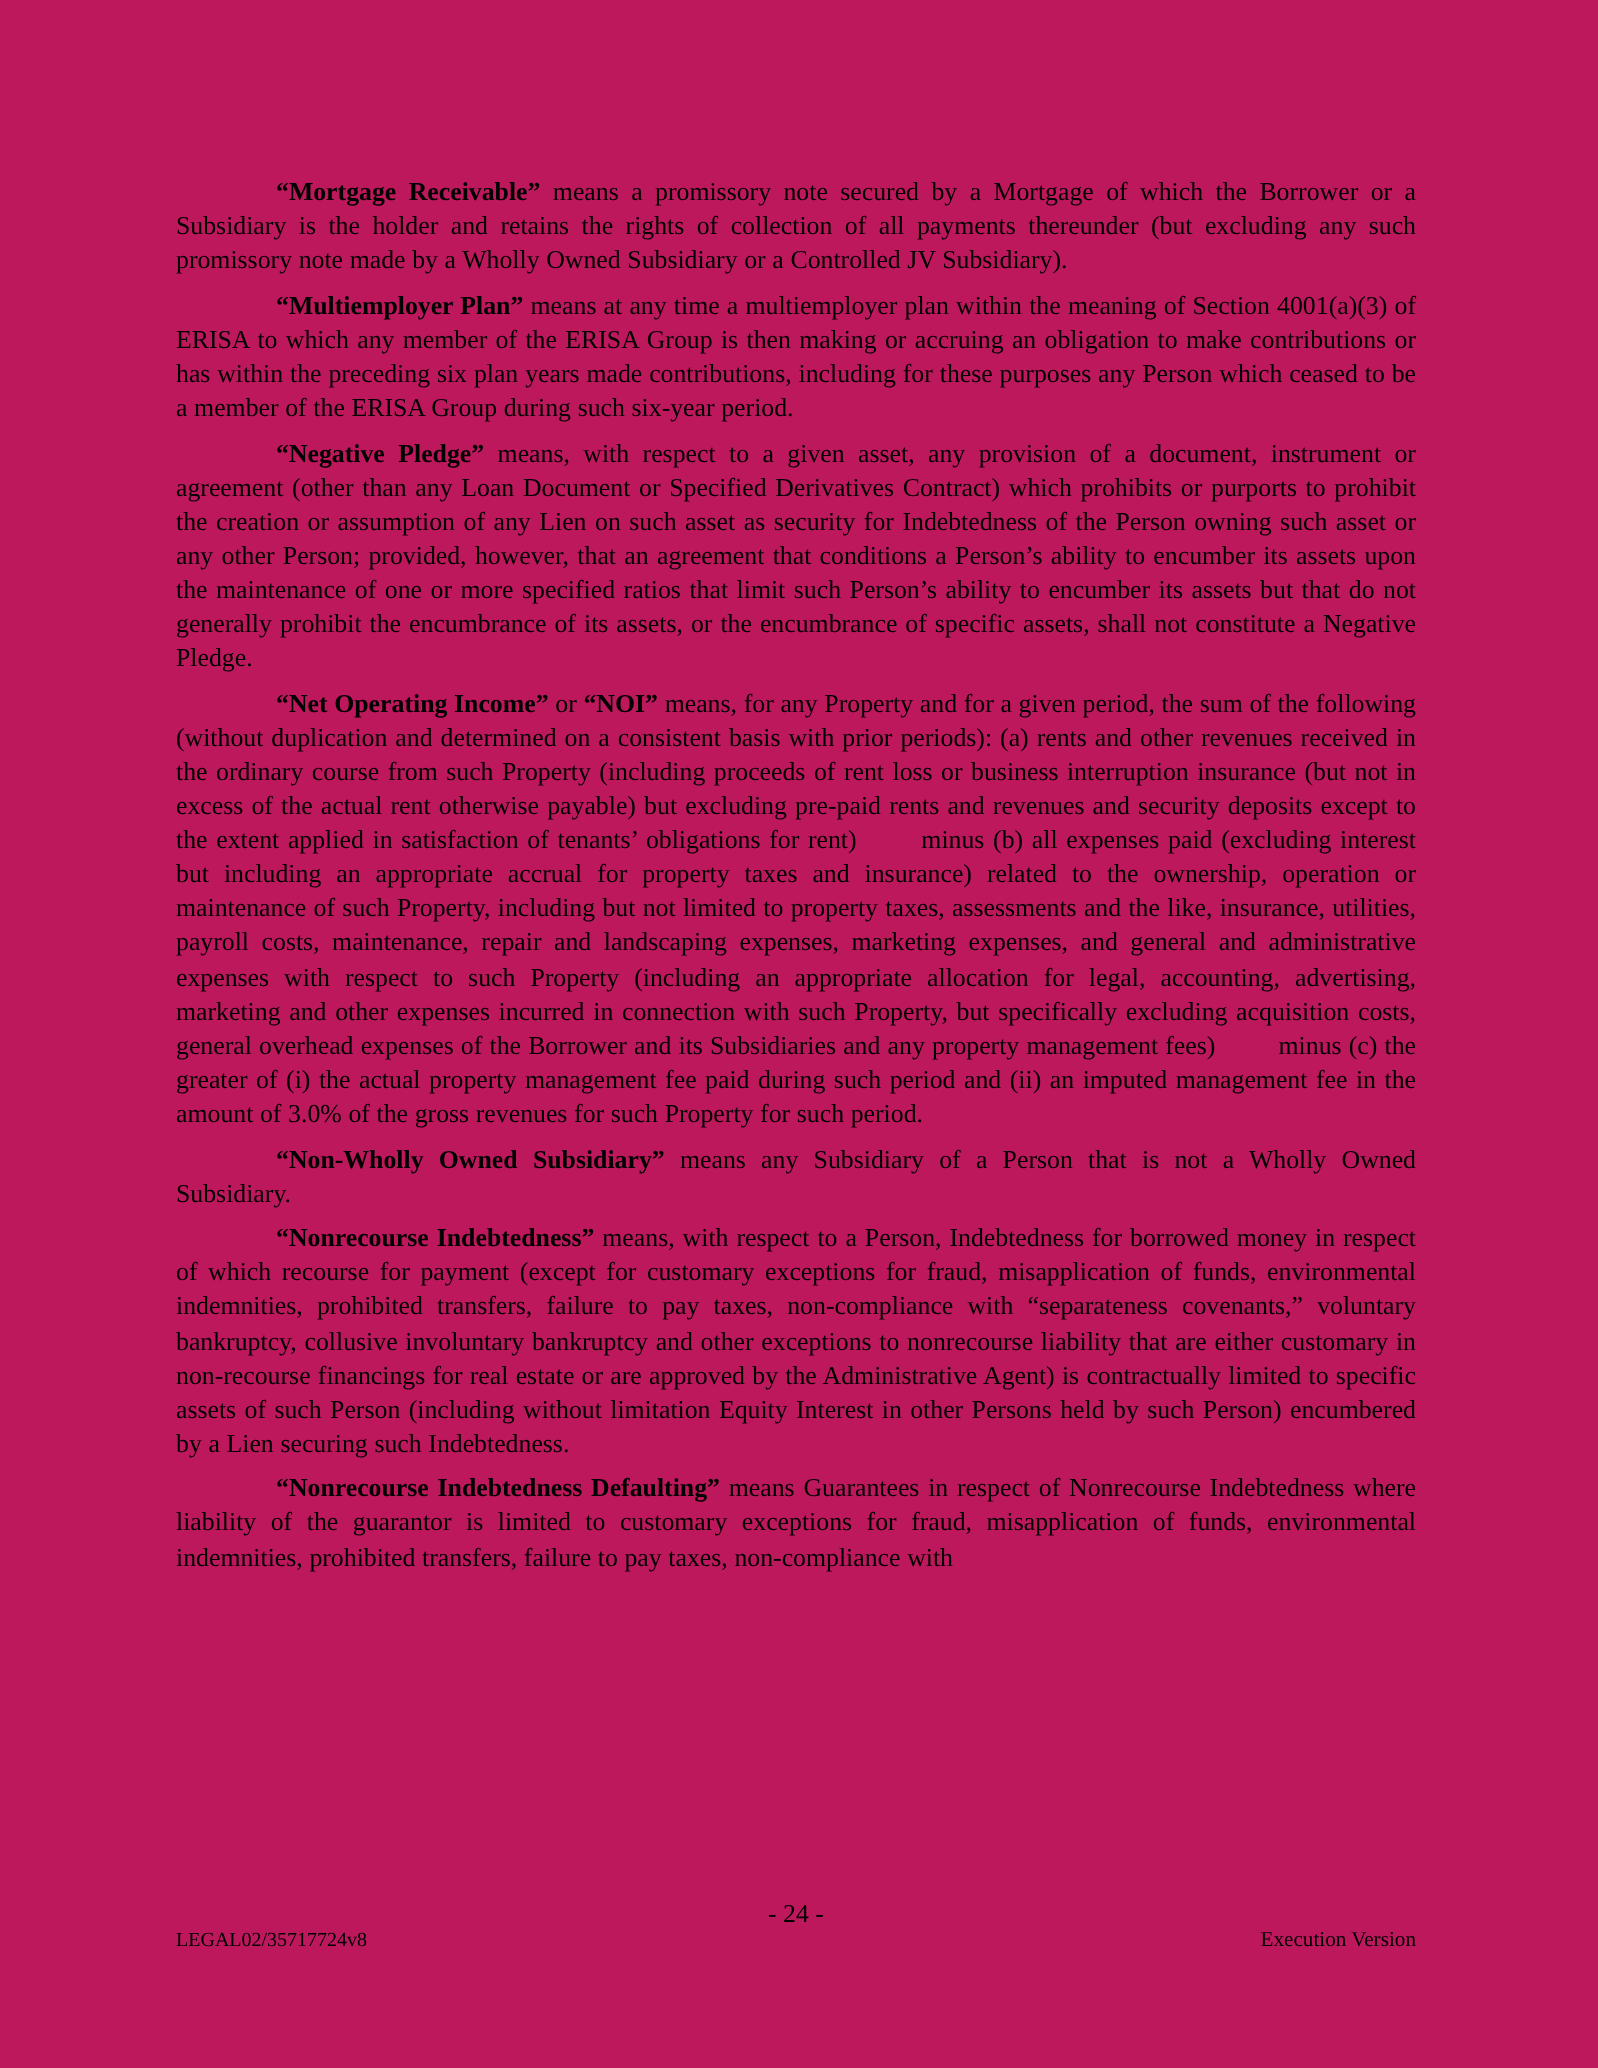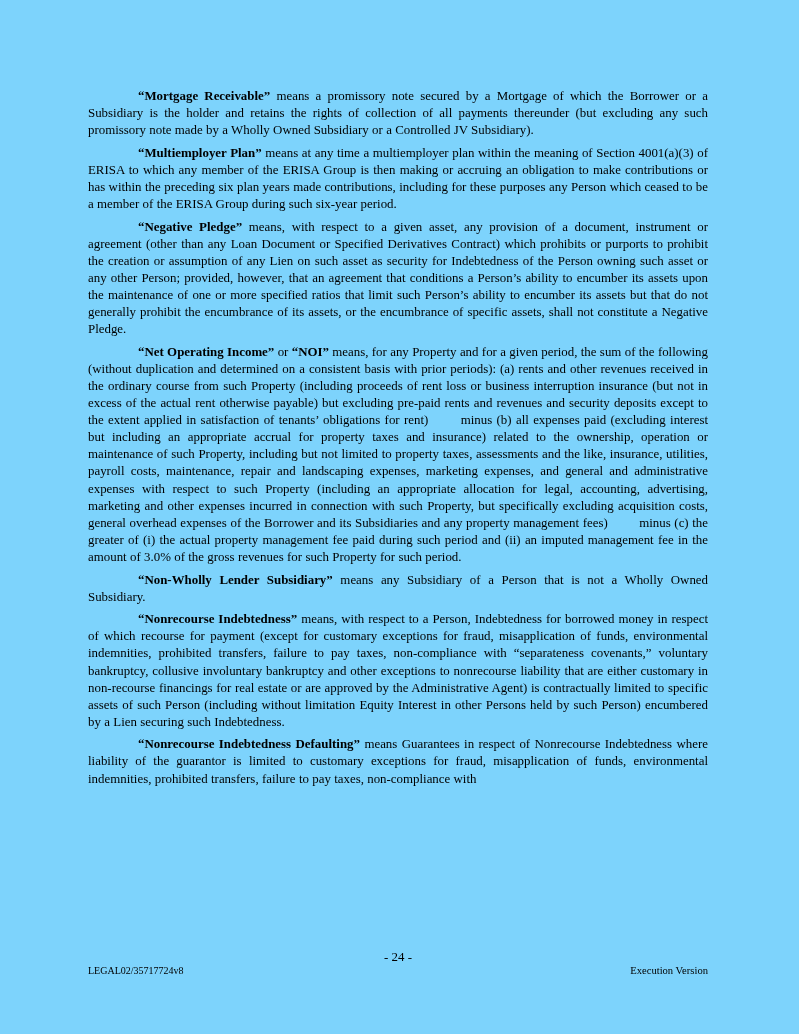--- a/index.html
+++ b/index.html
@@ -5,21 +5,21 @@
 <style>
   html, body {
     margin: 0;
     padding: 0;
     background: #ffffff;
   }
   .page {
     position: relative;
     width: 799px;
     height: 1034px;
-    background: #7dd3fc;
+    background: #be185d;
     margin: 0 auto;
     overflow: hidden;
     font-family: "Liberation Serif", "DejaVu Serif", serif;
     color: #000000;
   }
   .content {
     position: absolute;
     left: 88px;
     top: 88px;
     width: 620px;
@@ -85,21 +85,21 @@
 
     <p class="para"><span class="term">“Mortgage Receivable”</span><span> means a promissory note secured by a Mortgage of which the Borrower or a Subsidiary is the holder and retains the rights of collection of all payments thereunder (but excluding any such promissory note made by a Wholly Owned Subsidiary or a Controlled JV Subsidiary).</span></p>
 
     <p class="para"><span class="term">“Multiemployer Plan”</span><span> means at any time a multiemployer plan within the meaning of Section 4001(a)(3) of ERISA to which any member of the ERISA Group is then making or accruing an obligation to make contributions or has within the preceding six plan years made contributions, including for these purposes any Person which ceased to be a member of the ERISA Group during such six-year period.</span></p>
 
     <p class="para"><span class="term">“Negative Pledge”</span><span> means, with respect to a given asset, any provision of a document, instrument or agreement (other than any Loan Document or Specified Derivatives Contract) which prohibits or purports to prohibit the creation or assumption of any Lien on such asset as security for Indebtedness of the Person owning such asset or any other Person; provided, however, that an agreement that conditions a Person’s ability to encumber its assets upon the maintenance of one or more specified ratios that limit such Person’s ability to encumber its assets but that do not generally prohibit the encumbrance of its assets, or the encumbrance of specific assets, shall not constitute a Negative Pledge.</span></p>
 
     <p class="para"><span class="term">“Net Operating Income”</span><span> or </span><span class="term">“NOI”</span><span> means, for any Property and for a given period, the sum of the following (without duplication and determined on a consistent basis with prior periods): (a) rents and other revenues received in the ordinary course from such Property (including proceeds of rent loss or business interruption insurance (but not in excess of the actual rent otherwise payable) but excluding pre-paid rents and revenues and security deposits except to the extent applied in satisfaction of tenants’ obligations for rent) </span><span class="u">minus</span><span> (b) all expenses paid (excluding interest but including an appropriate accrual for property taxes and insurance) related to the ownership, operation or maintenance of such Property, including but not limited to property taxes, assessments and the like, insurance, utilities, payroll costs, maintenance, repair and landscaping expenses, marketing expenses, and general and administrative expenses with respect to such Property (including an appropriate allocation for legal, accounting, advertising, marketing and other expenses incurred in connection with such Property, but specifically excluding acquisition costs, general overhead expenses of the Borrower and its Subsidiaries and any property management fees) </span><span class="u">minus</span><span> (c) the greater of (i) the actual property management fee paid during such period and (ii) an imputed management fee in the amount of 3.0% of the gross revenues for such Property for such period.</span></p>
 
 
-    <p class="para"><span class="term">“Non-Wholly Lender Subsidiary”</span><span> means any Subsidiary of a Person that is not a Wholly Owned Subsidiary.</span></p>
+    <p class="para"><span class="term">“Non-Wholly Owned Subsidiary”</span><span> means any Subsidiary of a Person that is not a Wholly Owned Subsidiary.</span></p>
 
     <p class="para"><span class="term">“Nonrecourse Indebtedness”</span><span> means, with respect to a Person, Indebtedness for borrowed money in respect of which recourse for payment (except for customary exceptions for fraud, misapplication of funds, environmental indemnities, prohibited transfers, failure to pay taxes, non-compliance with “separateness covenants,” voluntary bankruptcy, collusive involuntary bankruptcy and other exceptions to nonrecourse liability that are either customary in non-recourse financings for real estate or are approved by the Administrative Agent) is contractually limited to specific assets of such Person (including without limitation Equity Interest in other Persons held by such Person) encumbered by a Lien securing such Indebtedness.</span></p>
 
     <p class="para"><span class="term">“Nonrecourse Indebtedness Defaulting”</span><span> means Guarantees in respect of Nonrecourse Indebtedness where liability of the guarantor is limited to customary exceptions for fraud, misapplication of funds, environmental indemnities, prohibited transfers, failure to pay taxes, non-compliance with</span></p>
 
   </div>
 
   <div class="footer">
     <div class="footer-page">- 24 -</div>
     <div class="footer-left">LEGAL02/35717724v8</div>

